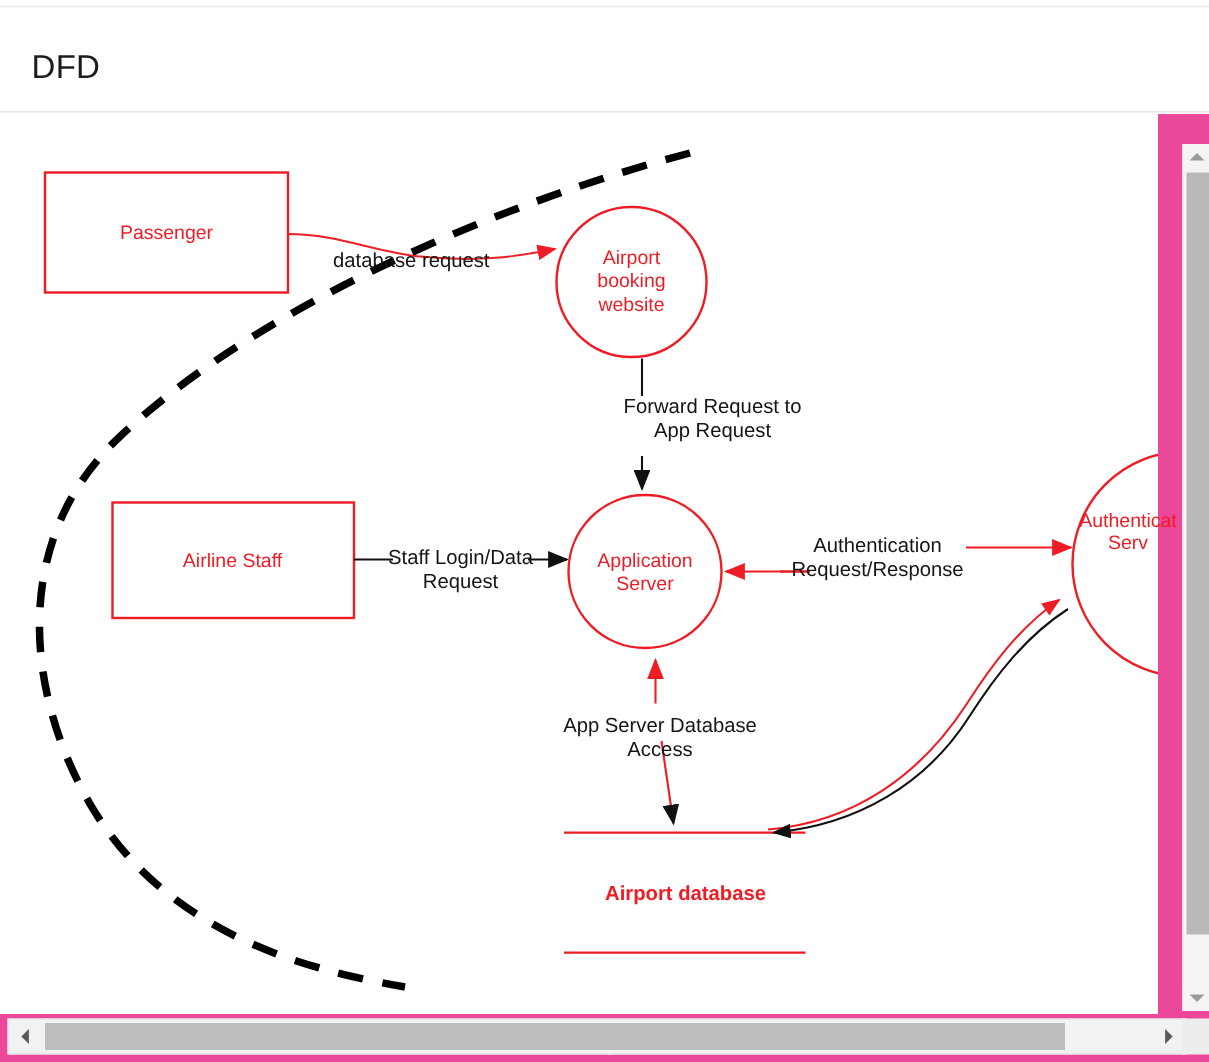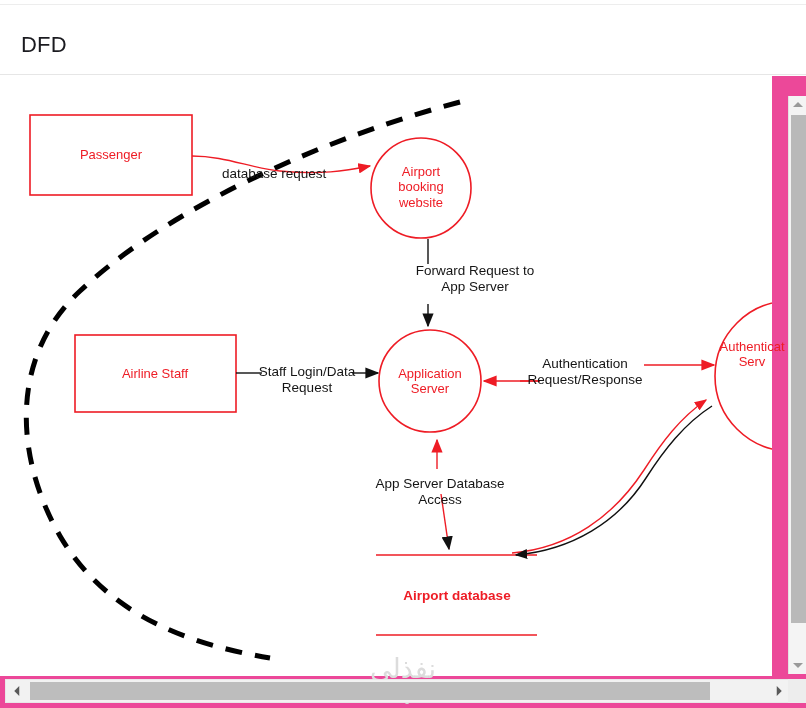--- a/index.html
+++ b/index.html
@@ -235,42 +235,41 @@
           <path d="M 712 330 C 684 348 664 374 646 402 C 618 446 572 474 516 479" fill="none" stroke="#111111" stroke-width="1.4" marker-end="url(#ah-black-s)"></path>
         </g>
       </svg>
 
       <div class="lbl lbl-red center" style="left:111px; top:71px; font-size:13px;">Passenger</div>
 
       <div class="lbl lbl-black" style="left:222px; top:90px; font-size:13.5px;">database request</div>
 
       <div class="lbl lbl-red center" style="left:421px; top:88px; font-size:13px;"><span>Airport</span><br><span>booking</span><br><span>website</span></div>
 
-      <div class="lbl lbl-black center" style="left:427px; top:187px; font-size:13.5px;margin-left:48px;"><span>Forward Request to</span><br><span>App Server</span></div>
+      <div class="lbl lbl-black center" style="left:427px; top:187px; font-size:13.5px;margin-left:48px;"><span>Forward Request to</span><br><span>App Request</span></div>
 
       <div class="lbl lbl-red center" style="left:155px; top:290px; font-size:13px;">Airline Staff</div>
 
       <div class="lbl lbl-black center" style="left:307px; top:288px; font-size:13.5px;"><span>Staff Login/Data</span><br><span>Request</span></div>
 
       <div class="lbl lbl-red center" style="left:430px; top:290px; font-size:13px;"><span>Application</span><br><span>Server</span></div>
 
       <div class="lbl lbl-black center" style="left:585px; top:280px; font-size:13.5px;"><span>Authentication</span><br><span>Request/Response</span></div>
 
       <div class="lbl lbl-red center" style="left:752px; top:263px; font-size:13px;"><span>Authenticat</span><br><span>Serv</span></div>
 
       <div class="lbl lbl-black center" style="left:440px; top:400px; font-size:13.5px;"><span>App Server Database</span><br><span>Access</span></div>
 
 
       <div class="lbl lbl-red center" style="left:457px; top:512px; font-size:13.5px;font-weight:bold;">Airport database</div>
 
     </div>
   </div>
 
   <div class="watermark">
-    <div class="wm-ar">نفذلي</div>
     <div class="wm-en">nofezly.com</div>
   </div>
 
   <div class="vscroll">
     <div class="vs-btn top">
       <span class="vs-arrow up"></span>
     </div>
     <div class="vs-thumb"></div>
     <div class="vs-btn bot">
       <span class="vs-arrow down"></span>

